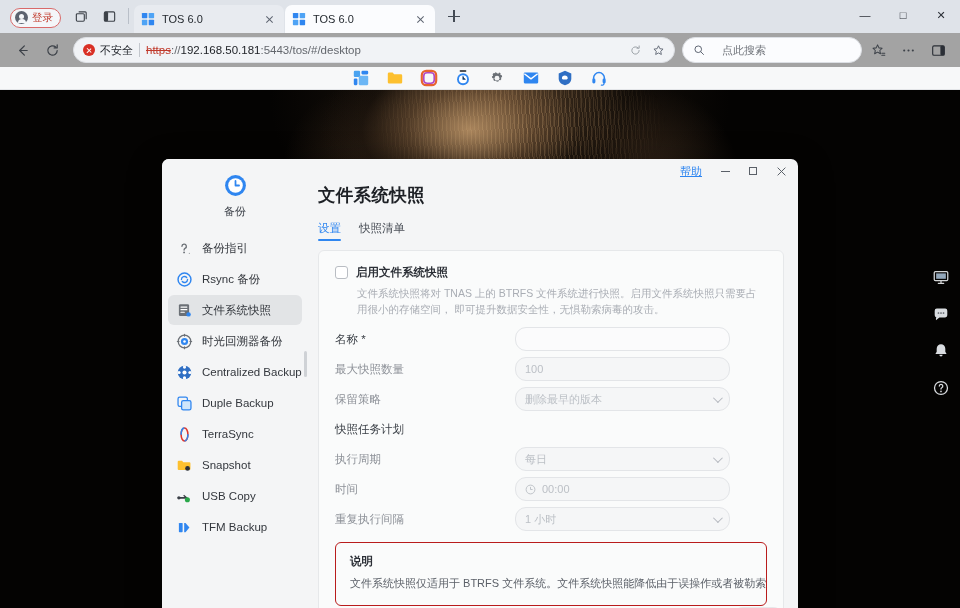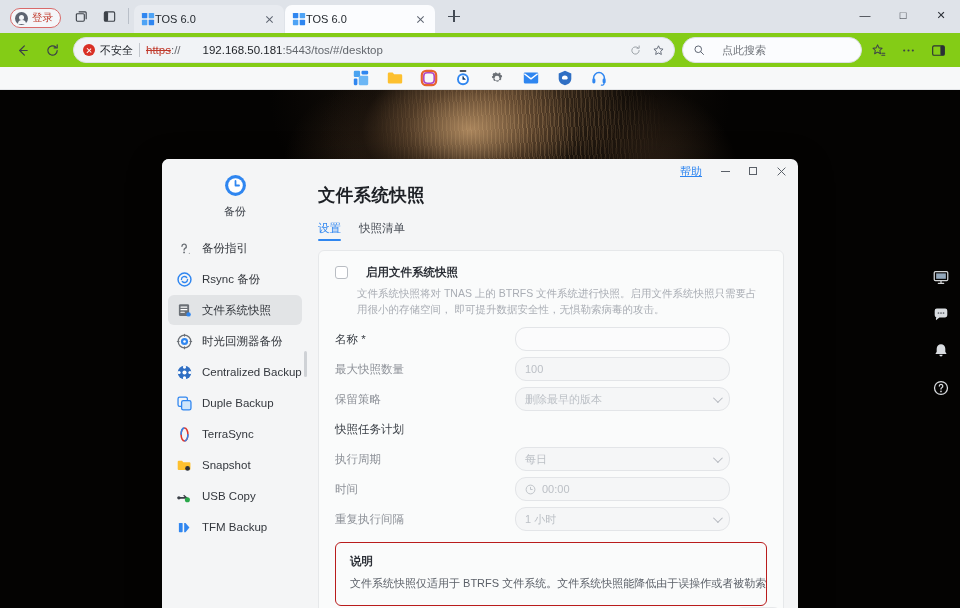--- a/index.html
+++ b/index.html
@@ -10,21 +10,21 @@
   }
 
   
   .browser { width: 960px; height: 608px; position: relative; background: #eceff3; }
 
   .tabstrip {
     height: 33px; background: #dfe3e9; display: flex; align-items: flex-end;
     padding: 0 0 0 6px; position: relative;
   }
   .profile-pill {
-    display: flex; align-items: flex-end; gap: 4px;
+    display: flex; align-items: flex-start; gap: 4px;
     border: 1px solid #d96a6a; border-radius: 11px;
     padding: 2px 7px 2px 4px; margin: 0 6px 5px 4px; background: #f4f6f9;
   }
   .profile-pill .avatar {
     width: 13px; height: 13px; border-radius: 50%;
     background: #5c6370; position: relative; flex: none;
   }
   .profile-pill .avatar::before {
     content: ""; position: absolute; left: 4px; top: 2.5px;
     width: 5px; height: 5px; border-radius: 50%; background: #f4f6f9;
@@ -35,21 +35,21 @@
   }
   .profile-pill span.lbl { font-size: 10.5px; color: #c0392b; white-space: nowrap; }
 
   .chrome-icon-btn {
     width: 26px; height: 26px; margin: 0 1px 4px; border-radius: 4px;
     display: flex; align-items: center; justify-content: center;
   }
   .tab-divider { width: 1px; height: 16px; background: #b9bfc8; margin: 0 5px 9px; }
 
   .tab {
-    display: flex; align-items: center; 
+    display: flex; align-items: center; gap: 7px;
     width: 150px; height: 28px; border-radius: 7px 7px 0 0;
     padding: 0 7px; margin-right: 1px; position: relative; margin-top: 40px;
   }
   .tab.inactive { background: #e8ebf0; }
   .tab.active { background: #fbfcfe; }
   .tab .favicon { width: 14px; height: 14px; flex: none; }
   .tab .title {
     font-size: 11px; color: #24292f; white-space: nowrap;
     overflow: hidden; text-overflow: ellipsis; flex: 1;
   }
@@ -72,21 +72,21 @@
   .newtab::before { left: 7px; top: 12.5px; width: 12px; height: 1.4px; }
   .newtab::after { left: 12.3px; top: 7px; width: 1.4px; height: 12px; }
 
   .wincontrols { position: absolute; right: 0; top: 0; display: flex; }
   .wincontrols div {
     width: 38px; height: 30px; display: flex; align-items: center; justify-content: center;
     font-size: 11px; color: #2b2f36;
   }
 
   .toolbar {
-    height: 34px; background: #84cc16; display: flex; align-items: center;
+    height: 34px; background: #a3a3a3; display: flex; align-items: center;
     padding: 0 8px; gap: 2px;
   }
   .nav-btn {
     width: 28px; height: 28px; border-radius: 50%;
     display: flex; align-items: center; justify-content: center;
     color: #3c4148; font-size: 14px; flex: none;
   }
   .omnibox {
     flex: 1; height: 26px; background: #f1f3f6; border: 1px solid #dcdfe4;
     border-radius: 13px; display: flex; align-items: center;
@@ -100,21 +100,21 @@
   .insecure-dot::before, .insecure-dot::after {
     content: ""; position: absolute; left: 2.8px; top: 5.5px;
     width: 6.4px; height: 1.2px; background: #fff;
   }
   .insecure-dot::before { transform: rotate(45deg); }
   .insecure-dot::after { transform: rotate(-45deg); }
   .insecure-text { font-size: 11px; color: #22262c; white-space: nowrap; }
   .omni-sep { width: 1px; height: 14px; background: #c3c7cd; flex: none; }
   .url { font-size: 11.5px; color: #63676d; white-space: nowrap; overflow: hidden; flex: 1; }
   .url .scheme { color: #c0392b; text-decoration: line-through; }
-  .url .host { color: #1c1f24; margin-left: 22px; }
+  .url .host { color: #1c1f24; }
   .omni-right { display: flex; align-items: center; gap: 3px; flex: none; }
   .omni-ico { width: 20px; height: 20px; display: flex; align-items: center; justify-content: center; }
 
   .searchbox {
     width: 180px; height: 26px; background: #fbfcfe; border: 1px solid #dcdfe4;
     border-radius: 13px; display: flex; align-items: center;
     padding: 0 10px; gap: 17px; flex: none;
   }
   .searchbox .ph { font-size: 11px; color: #6f737a; }
 
@@ -204,21 +204,21 @@
   .tab-item.active { color: #2f86f0; }
   .tab-item.active::after {
     content: ""; position: absolute; left: 0; right: 0; bottom: 0; height: 2px;
     background: #2f86f0; border-radius: 1px;
   }
 
   .panel {
     margin-top: 9px; background: #fafbfb; border: 1px solid #e6e8ea; border-radius: 6px;
     flex: 1; padding: 14px 16px 0 16px; position: relative; overflow: hidden;
   }
-  .cb-row { display: flex; gap: 18px; align-items: flex-start; }
+  .cb-row { display: flex; gap: 8px; align-items: flex-start; }
   .checkbox {
     width: 13px; height: 13px; border: 1px solid #b9bdc3; border-radius: 3px;
     background: #fff; flex: none; margin-top: 1px;
   }
   .cb-label { font-size: 11.5px; color: #2c3037; font-weight: bold; }
   .cb-desc {
     font-size: 10.5px; color: #a9adb4; line-height: 1.55; margin: 5px 0 0 22px;
     max-width: 412px;
   }
 

